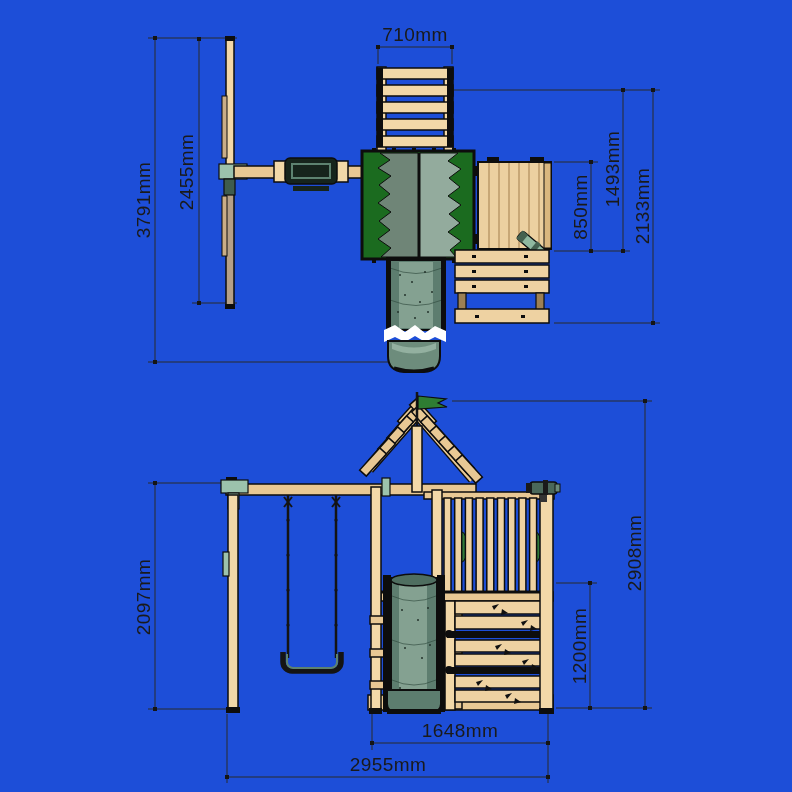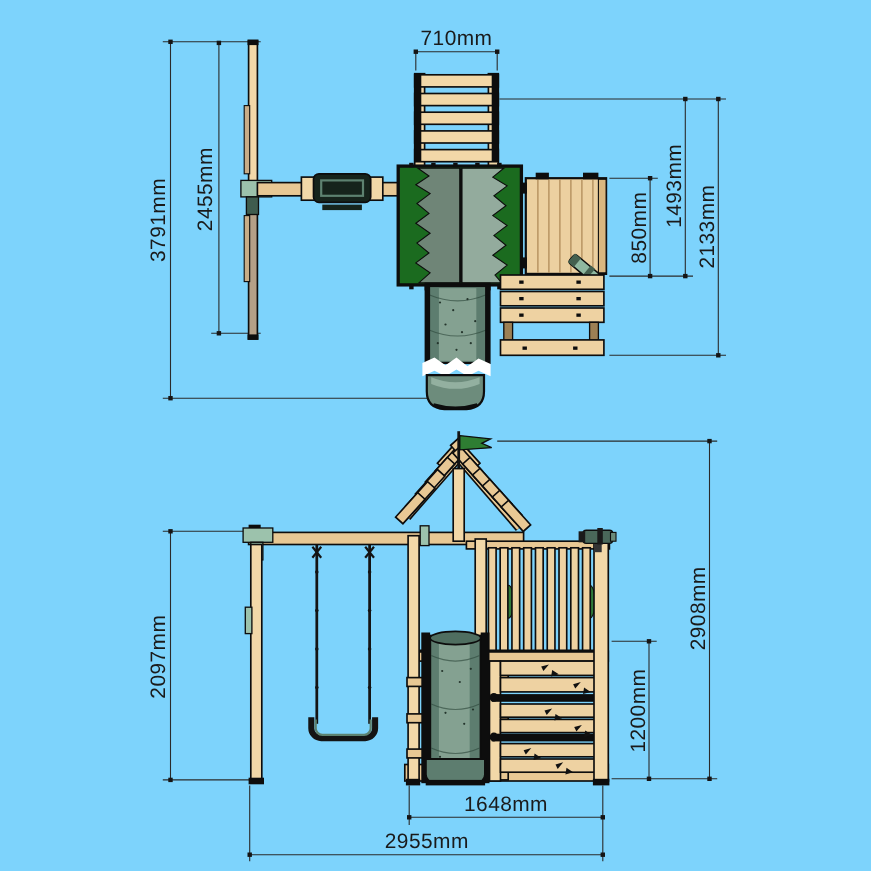--- a/index.html
+++ b/index.html
@@ -1,16 +1,16 @@
 <!DOCTYPE html>
 <html><head>
 <meta charset="utf-8">
 <style>
   html,body{margin:0;padding:0;background:#ffffff;}
-  .stage{width:792px;height:792px;position:relative;background:#7dd3fc;overflow:hidden;}
+  .stage{width:792px;height:792px;position:relative;background:#1d4ed8;overflow:hidden;}
   .dim{stroke:#2a2a2a;stroke-width:1;fill:none;}
   .dot{fill:#151515;}
   .lbl{font-family:"Liberation Sans",sans-serif;font-size:19px;fill:#1a1a1a;letter-spacing:.4px;}
   .w1{fill:#f2d8a8;stroke:#0d0d0d;stroke-width:1.5;}
   .w2{fill:#e8c894;stroke:#0d0d0d;stroke-width:1.5;}
   .w3{fill:#eed2a2;stroke:#0d0d0d;stroke-width:1.5;}
   .wl{fill:#9c8054;stroke:#0d0d0d;stroke-width:1.2;}
   .blk{fill:#0d0d0d;}
   .grn{fill:#9cc2ac;stroke:#0d0d0d;stroke-width:1.2;}
   .dgr{fill:#3f5c4e;stroke:#0d0d0d;stroke-width:1.2;}

